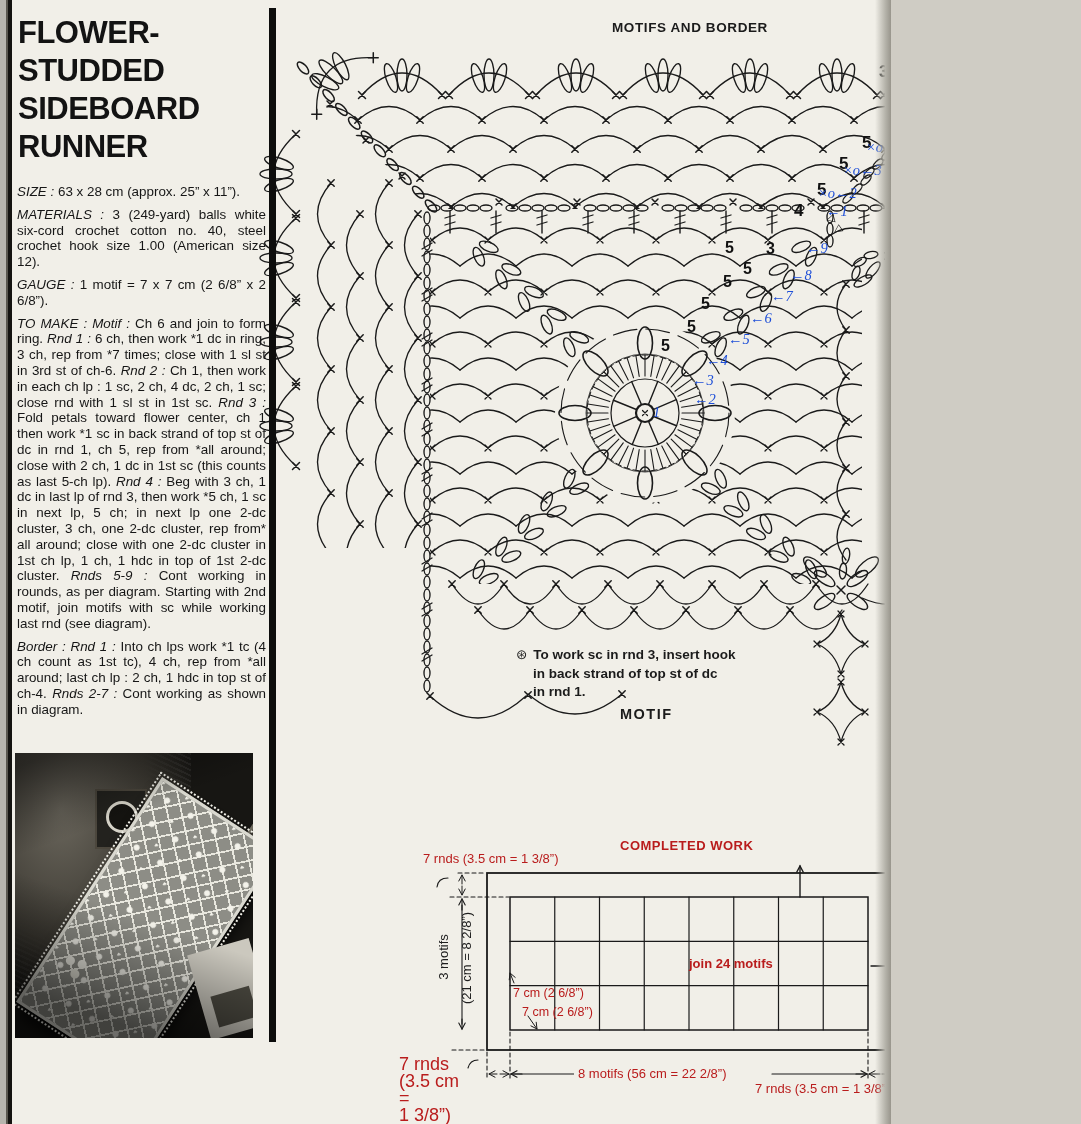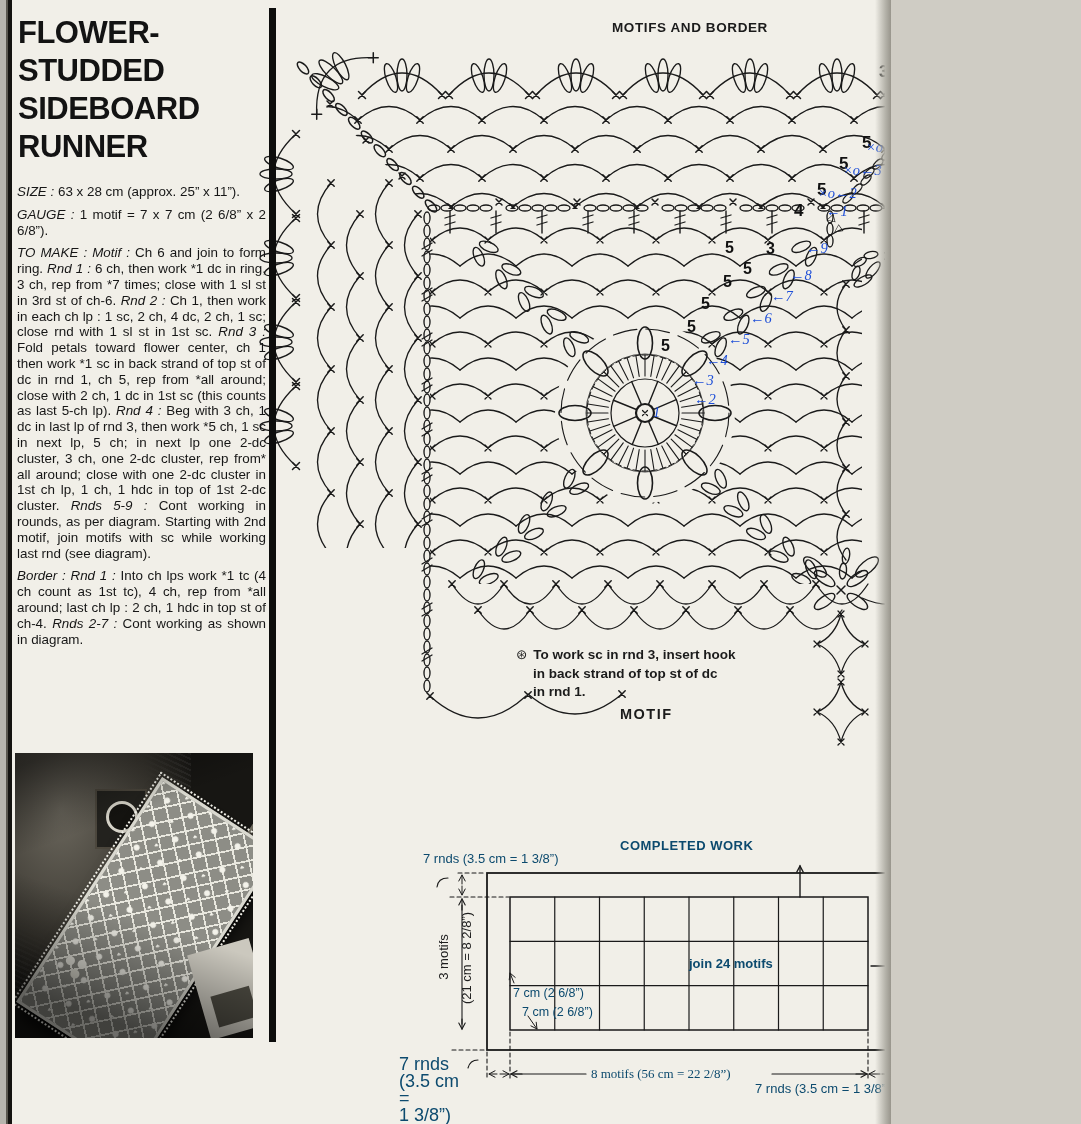--- a/index.html
+++ b/index.html
@@ -53,21 +53,21 @@
   .lbl-b{position:absolute;font-weight:bold;font-size:14.5px;letter-spacing:1.5px;color:#1b1b1b;}
   .num{position:absolute;font-weight:bold;font-size:17px;color:#111;}
   .num2{position:absolute;font-weight:bold;font-size:16px;color:#111;}
   .ptr{position:absolute;font-family:"Liberation Serif",serif;font-style:italic;font-size:14.5px;color:#1d4ed8;white-space:nowrap;}
   .mark{position:absolute;font-size:11px;color:#111;}
   .side-label{position:absolute;left:1051px;top:232px;width:152px;transform:rotate(-90deg);
         transform-origin:0 0;font-size:14px;letter-spacing:.5px;text-align:center;color:#222;}
   .note{position:absolute;left:516px;top:646px;width:230px;font-size:13.5px;line-height:18.5px;font-weight:bold;color:#1b1b1b;}
   .note .sym{float:left;margin-right:6px;font-weight:normal;}
   
-  .cw{position:absolute;font-size:13px;color:#0c4a6e;white-space:nowrap;}
+  .cw{position:absolute;font-size:13px;color:#b91c1c;white-space:nowrap;}
   .cw-b{font-weight:bold;}
   .cw-rot{position:absolute;transform:rotate(-90deg);transform-origin:0 0;text-align:center;font-size:13px;color:#1d1d1d;white-space:nowrap;}
   .cw-bg{background:#f1efe8;padding:0 4px;}
   svg#diag{position:absolute;left:0;top:0;pointer-events:none;}
 </style>
 </head>
 <body>
 
 <div class="page">
   <svg id="diag" width="1081" height="1124" viewBox="0 0 1081 1124">
@@ -986,20 +986,21 @@
 
   <div class="title">
     <div>FLOWER-</div>
     <div>STUDDED</div>
     <div>SIDEBOARD</div>
     <div>RUNNER</div>
   </div>
 
   <div class="instructions">
     <p><span class="it">SIZE : </span><span>63 x 28 cm (approx. 25” x 11”).</span></p>
+    <p><span class="it">MATERIALS : </span><span>3 (249-yard) balls white six-cord crochet cotton no. 40, steel crochet hook size 1.00 (American size 12).</span></p>
     <p><span class="it">GAUGE : </span><span>1 motif = 7 x 7 cm (2 6/8” x 2 6/8”).</span></p>
     <p><span class="it">TO MAKE : Motif : </span><span>Ch 6 and join to form ring. </span><span class="it">Rnd 1 : </span><span>6 ch, then work *1 dc in ring, 3 ch, rep from *7 times; close with 1 sl st in 3rd st of ch-6. </span><span class="it">Rnd 2 : </span><span>Ch 1, then work in each ch lp : 1 sc, 2 ch, 4 dc, 2 ch, 1 sc; close rnd with 1 sl st in 1st sc. </span><span class="it">Rnd 3 : </span><span>Fold petals toward flower center, ch 1 then work *1 sc in back strand of top st of dc in rnd 1, ch 5, rep from *all around; close with 2 ch, 1 dc in 1st sc (this counts as last 5-ch lp). </span><span class="it">Rnd 4 : </span><span>Beg with 3 ch, 1 dc in last lp of rnd 3, then work *5 ch, 1 sc in next lp, 5 ch; in next lp one 2-dc cluster, 3 ch, one 2-dc cluster, rep from* all around; close with one 2-dc cluster in 1st ch lp, 1 ch, 1 hdc in top of 1st 2-dc cluster. </span><span class="it">Rnds 5-9 : </span><span>Cont working in rounds, as per diagram. Starting with 2nd motif, join motifs with sc while working last rnd (see diagram).</span></p>
     <p><span class="it">Border : Rnd 1 : </span><span>Into ch lps work *1 tc (4 ch count as 1st tc), 4 ch, rep from *all around; last ch lp : 2 ch, 1 hdc in top st of ch-4. </span><span class="it">Rnds 2-7 : </span><span>Cont working as shown in diagram.</span></p>
   </div>
 
   <div class="photo">
     <div class="ph-chair"></div>
     <div class="ph-table"></div>
     <div class="ph-clock">
         <div class="ph-clock-face"></div>
@@ -1068,21 +1069,21 @@
     <div style="margin-left:17px;">in rnd 1.</div>
   </div>
 
   <div class="cw cw-b" style="left:620px;top:838px;letter-spacing:.5px;">COMPLETED WORK</div>
   <div class="cw" style="left:423px;top:851px;">7 rnds (3.5 cm = 1 3/8”)</div>
   <div class="cw-rot" style="left:436px;top:1022px;width:130px;">3 motifs</div>
   <div class="cw-rot" style="left:459px;top:1028px;width:140px;">(21 cm = 8 2/8”)</div>
   <div class="cw cw-b" style="left:689px;top:956px;text-align:center;">join 24 motifs</div>
   <div class="cw" style="left:513px;top:986px;font-size:12.5px;">7 cm (2 6/8”)</div>
   <div class="cw" style="left:522px;top:1005px;font-size:12.5px;">7 cm (2 6/8”)</div>
-  <div class="cw cw-bg" style="left:587px;top:1066px;font-family:Liberation Serif, serif;">8 motifs (56 cm = 22 2/8”)</div>
+  <div class="cw cw-bg" style="left:574px;top:1066px;">8 motifs (56 cm = 22 2/8”)</div>
   <div class="cw" style="left:399px;top:1056px;width:74px;font-size:18px;line-height:17px;white-space:normal;">
     <div>7 rnds</div>
     <div>(3.5 cm =</div>
     <div>1 3/8”)</div>
   </div>
   <div class="cw" style="left:755px;top:1081px;">7 rnds (3.5 cm = 1 3/8”)</div>
 
   <div class="edge-left"></div>
   <div class="edge-right"></div>
 </div>

